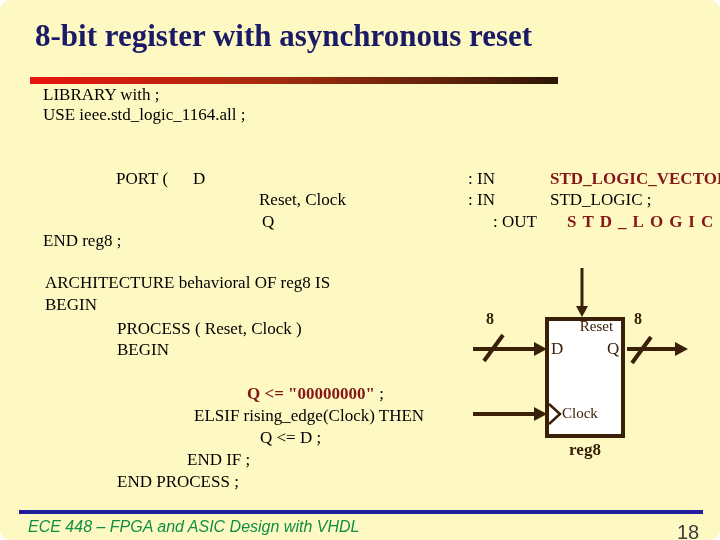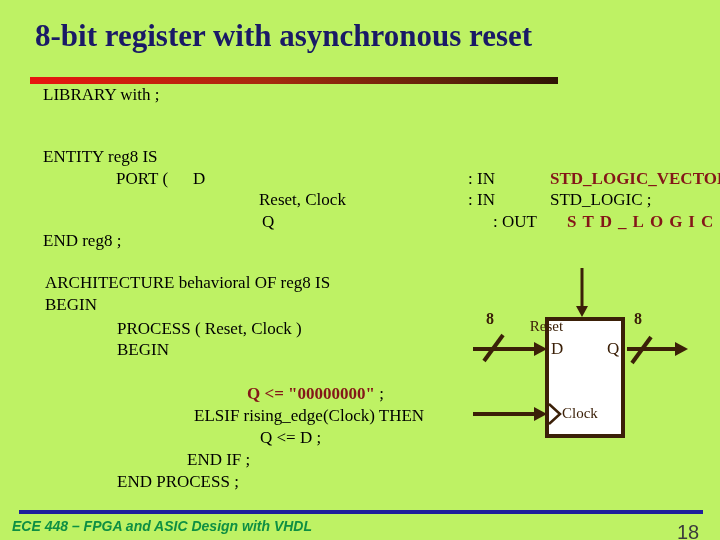--- a/index.html
+++ b/index.html
@@ -1,18 +1,18 @@
 <!DOCTYPE html>
 <html><head>
 <meta charset="utf-8">
 <style>
   html,body{margin:0;padding:0;}
   .slide{
-    position:relative; width:720px; height:540px; background:#bef264;
-    overflow:hidden; font-family:"Liberation Serif", serif;
+    position:relative; width:720px; height:540px; background:#fef9c3;
+    overflow:hidden; font-family:"Liberation Serif", serif;border-radius:10px;
   }
   .title{
     position:absolute; left:35px; top:18px; margin:0;
     font-size:31px; font-weight:bold; color:#1a1a66;
     font-family:"Liberation Serif", serif; white-space:pre;
   }
   .red-bar{
     position:absolute; left:30px; top:77px; width:528px; height:7px;
     background:linear-gradient(to right,#e8150f 0%,#a62b0e 45%,#5c230a 80%,#2e1505 100%);
   }
@@ -29,40 +29,40 @@
   .diag-port{ font-size:17px; }
   .diag-bold{ font-weight:bold; font-size:16px; }
   .diag-name{ font-weight:bold; font-size:17px; }
   .centered{ text-align:center; }
   svg.diag{ position:absolute; left:0; top:0; pointer-events:none; }
   .footer-line{
     position:absolute; left:19px; top:510px; width:684px; height:4px;
     background:#1f1f9c;
   }
   .footer-text{
-    position:absolute; left:12px; top:518px;
+    position:absolute; left:28px; top:518px;
     font-family:"Liberation Sans", sans-serif; font-style:italic;
-    font-size:14px; color:#0e8f43; white-space:pre;font-weight:bold;
+    font-size:16px; color:#0e8f43; white-space:pre;
   }
   .page-num{
     position:absolute; left:677px; top:521px;
     font-family:"Liberation Sans", sans-serif; font-size:20px; color:#3c3c3c;
   }
 </style>
 </head>
 <body>
 
 <div class="slide">
 
   <h1 class="title">8-bit register with asynchronous reset</h1>
   <div class="red-bar"></div>
 
   <div class="code" style="left:43px;top:86px">LIBRARY with ;</div>
+  <div class="code" style="left:43px;top:106px">USE ieee.std_logic_1164.all ;</div>
 
-  <div class="code" style="left:43px;top:148px">ENTITY reg8 IS</div>
   <div class="code" style="left:116px;top:170px">PORT (</div>
   <div class="code" style="left:193px;top:170px">D</div>
   <div class="code" style="left:468px;top:170px">: IN</div>
   <div class="code kw" style="left:550px;top:170px">STD_LOGIC_VECTOR</div>
   <div class="code" style="left:259px;top:191px">Reset, Clock</div>
   <div class="code" style="left:468px;top:191px">: IN</div>
   <div class="code" style="left:550px;top:191px">STD_LOGIC ;</div>
   <div class="code" style="left:262px;top:213px">Q</div>
   <div class="code" style="left:493px;top:213px">: OUT</div>
   <div class="code kw kw-sp" style="left:567px;top:213px">STD_LOGIC</div>
@@ -92,24 +92,25 @@
       <line x1="627" y1="349" x2="676" y2="349" stroke-width="4"></line>
       <polygon points="675,342 675,356 688,349" fill="#3b2008" stroke="none"></polygon>
       <line x1="632" y1="363" x2="651" y2="337" stroke-width="4"></line>
 
       <line x1="473" y1="414" x2="534" y2="414" stroke-width="4"></line>
       <polygon points="534,407 534,421 547,414" fill="#3b2008" stroke="none"></polygon>
       <polyline points="549,404 560,414 549,424" stroke-width="2.5" fill="#ffffff"></polyline>
     </g>
   </svg>
 
-  <div class="diag-label centered" style="left:514px;top:318px;width:65px">Reset</div>
+  <div class="diag-label centered" style="left:564px;top:318px;width:65px">Reset</div>
   <div class="diag-label diag-port" style="left:551px;top:339px">D</div>
   <div class="diag-label diag-port" style="left:607px;top:339px">Q</div>
   <div class="diag-label" style="left:562px;top:405px">Clock</div>
+  <div class="diag-label diag-name centered" style="left:545px;top:440px;width:80px">reg8</div>
   <div class="diag-label diag-bold" style="left:486px;top:310px">8</div>
   <div class="diag-label diag-bold" style="left:634px;top:310px">8</div>
 
   <div class="footer-line"></div>
   <div class="footer-text">ECE 448 – FPGA and ASIC Design with VHDL</div>
   <div class="page-num">18</div>
 
 </div>
 
 </body></html>

